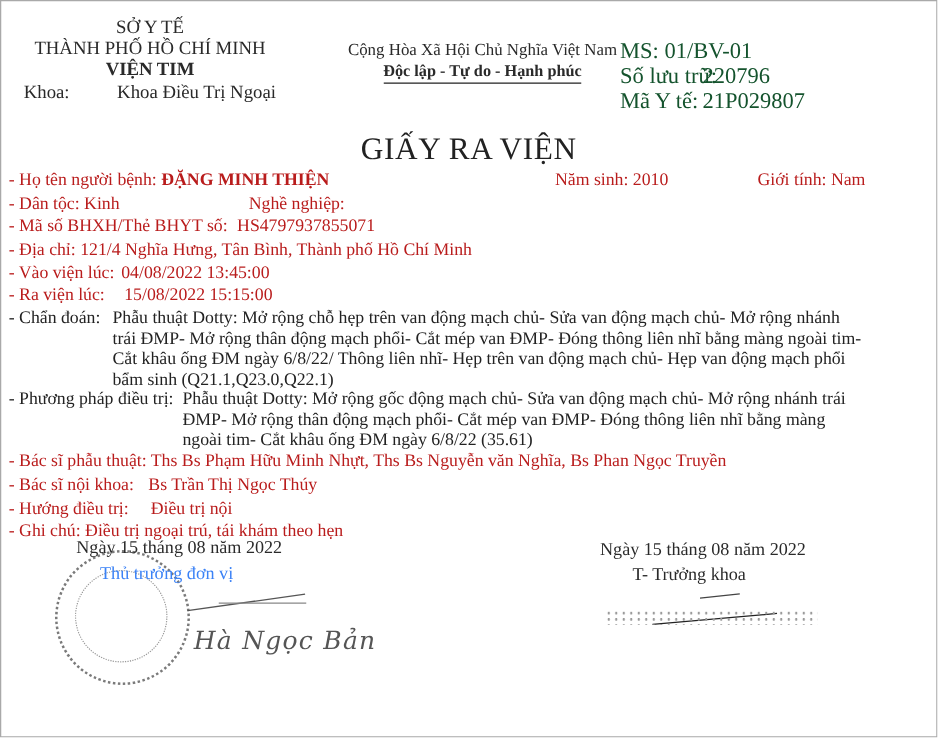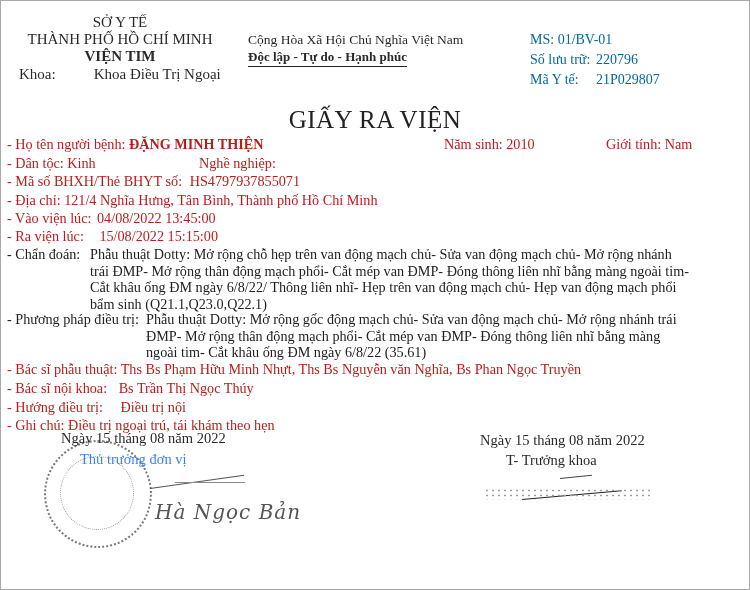--- a/index.html
+++ b/index.html
@@ -10,23 +10,23 @@
   }
   .frame {
     position: absolute; left: 0; top: 0; width: 748px; height: 588px;
     border: 1px solid #a9a9a9; background: #fff;
   }
   .abs { position: absolute; white-space: nowrap; }
   .hdr-left { left: 0; top: 14px; width: 240px; text-align: center; font-size: 15px; line-height: 17px; color: #2a2a2a; }
   .hdr-left .bold { font-weight: bold; }
   .khoa-row { left: 19px; top: 66px; font-size: 15px; color: #2a2a2a; }
   .khoa-row .val { margin-left: 38px; }
-  .hdr-mid { left: 248px; top: 31px; width: 276px; font-size: 13.5px; line-height: 17px; color: #2a2a2a; }
+  .hdr-mid { left: 248px; top: 31px; width: 276px; text-align: center; font-size: 13.5px; line-height: 17px; color: #2a2a2a; }
   .hdr-mid .motto { font-weight: bold; font-size: 13px; display: inline-block; border-bottom: 1px solid #222; padding-bottom: 1px; }
-  .hdr-right { left: 530px; top: 30px; font-size: 14px; line-height: 20px; color: #0369a1; }
+  .hdr-right { left: 496px; top: 30px; font-size: 18px; line-height: 20px; color: #14532d; }
   .hdr-right .lbl { display: inline-block; width: 66px; }
   .title { left: 0; top: 106px; width: 750px; text-align: center; font-size: 25px; letter-spacing: 0.5px; color: #222; }
   .row { left: 7px; font-size: 14.2px; color: #b91c1c; }
   .row b { font-weight: bold; }
   .multi { left: 7px; font-size: 14.2px; color: #222; line-height: 16.5px; }
   .multi .lab { display: inline-block; vertical-align: top; }
   .multi .txt { display: inline-block; vertical-align: top; white-space: normal; }
   .sig { font-size: 14.5px; color: #2a2a2a; }
   .stamp {
     position: absolute; left: 44px; top: 440px; width: 104px; height: 104px;

